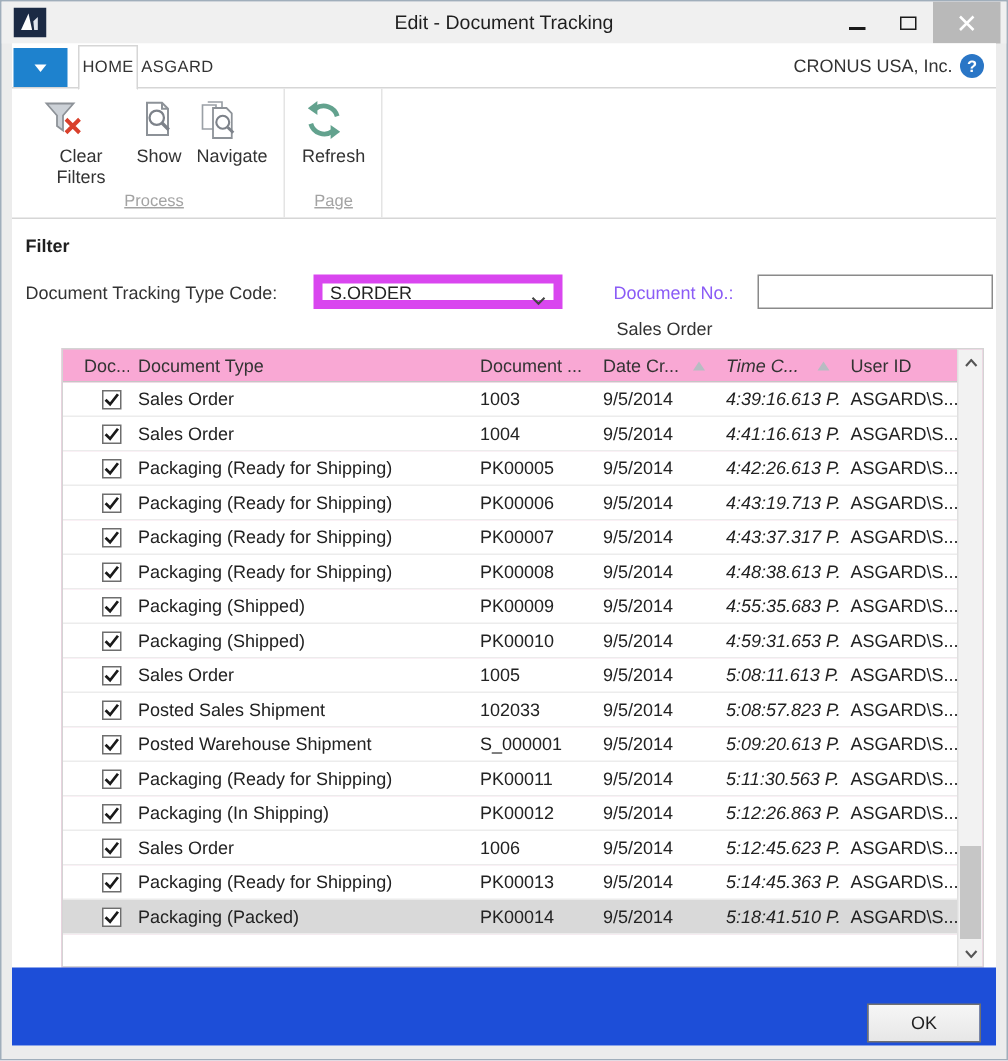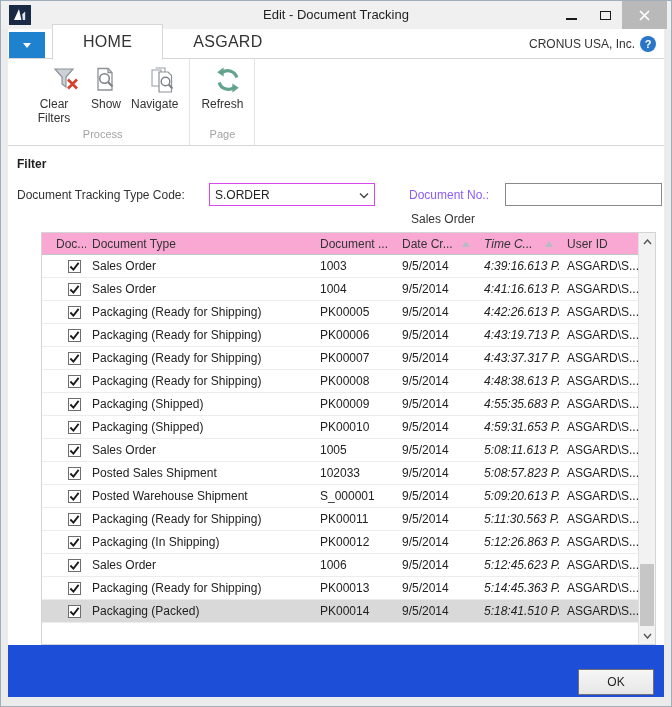--- a/index.html
+++ b/index.html
@@ -18,37 +18,37 @@
   .glyph-min{width:11px;height:2px;background:#1a1a1a;margin-top:8px;}
   .glyph-max{width:11px;height:9px;border:1.5px solid #1a1a1a;background:transparent;}
   .win-close{width:45px;background:#b9b9b9;display:flex;align-items:center;justify-content:center;}
   
   .client{position:absolute;left:7px;right:7px;top:28px;bottom:9px;background:#fff;display:flex;flex-direction:column;}
   
   .tabbar{position:relative;height:30px;background:#fff;border-bottom:1px solid #d6d6d6;flex-shrink:0;}
   .appmenu-btn{position:absolute;left:1px;top:3px;width:36px;height:26px;background:#1e82ce;display:flex;align-items:center;justify-content:center;}
   .appmenu-caret{width:0;height:0;border-left:4.5px solid transparent;border-right:4.5px solid transparent;border-top:5px solid #fff;}
   .tabs{position:absolute;left:44px;top:0;height:30px;display:flex;align-items:flex-end;}
-  .tab{font-size:16px;letter-spacing:.3px;color:#333;padding:8px 30px 8px;cursor:default;}
+  .tab{font-size:11px;letter-spacing:.3px;color:#333;padding:8px 2px 8px;cursor:default;}
   .tab.active{background:#fff;border:1px solid #d6d6d6;border-bottom:1px solid #fff;margin-bottom:-1px;}
   .tabbar-right{position:absolute;right:8px;top:7px;display:flex;align-items:center;gap:5px;}
   .company{font-size:12px;color:#333;}
   
   .ribbon{height:87px;background:#fff;border-bottom:1px solid #d6d6d6;display:flex;padding-left:8px;flex-shrink:0;}
   .rgroup{display:flex;flex-direction:column;padding:0 6px;border-right:1px solid #e4e4e4;}
   .rbuttons{display:flex;flex:1;align-items:flex-start;padding-top:5px;}
-  .rbtn{display:flex;flex-direction:column;align-items:flex-end;padding:1px 5px;max-width:64px;cursor:default;}
+  .rbtn{display:flex;flex-direction:column;align-items:flex-start;padding:1px 5px;max-width:64px;cursor:default;}
   .ricon{width:30px;height:30px;display:flex;align-items:center;justify-content:center;}
   .rlabel{font-size:12px;color:#333;text-align:center;line-height:1.15;margin-top:3px;}
-  .rgrouplabel{font-size:11px;color:#a3a3a3;text-align:center;padding:1px 0 5px;}
+  .rgrouplabel{font-size:11px;color:#a3a3a3;text-align:center;padding:1px 0 5px;text-decoration:underline;}
   
   .filterarea{position:relative;height:86px;background:#fff;flex-shrink:0;font-size:12px;}
   .filter-heading{position:absolute;left:9px;top:11px;font-weight:bold;color:#1f1f1f;text-align:right;}
   .flt-label1{position:absolute;left:9px;top:42px;color:#333;}
-  .combo{position:absolute;left:201px;top:37px;width:166px;height:23px;border:1px solid #d946ef;background:#fff;display:flex;align-items:center;padding:0 18px 0 5px;}
+  .combo{position:absolute;left:201px;top:37px;width:166px;height:23px;border:6px solid #d946ef;background:#fff;display:flex;align-items:center;padding:0 18px 0 5px;}
   .combo-chevron{position:absolute;right:5px;top:8px;}
   .flt-label2{position:absolute;left:401px;top:42px;color:#8b5cf6;}
   .txtinput{position:absolute;left:497px;top:37px;width:157px;height:23px;border:1px solid #8a8a8a;background:#fff;font-family:"Liberation Sans",sans-serif;font-size:12px;padding:0 4px;}
   .type-desc{position:absolute;left:403px;top:66px;color:#333;}
   
   .tablewrap{height:413px;margin-left:33px;width:615px;border:1px solid #d4d4d4;display:flex;background:#f9a8d4;flex-shrink:0;}
   .cells{flex:1;display:flex;flex-direction:column;overflow:hidden;}
   .thead{display:flex;height:22px;border-bottom:1px solid #c6c6c6;flex-shrink:0;}
   .th{font-size:12px;color:#333;display:flex;align-items:center;position:relative;white-space:nowrap;overflow:hidden;}
   .tr{display:flex;height:23px;border-bottom:1px solid #ececec;flex-shrink:0;background:#fff;}

